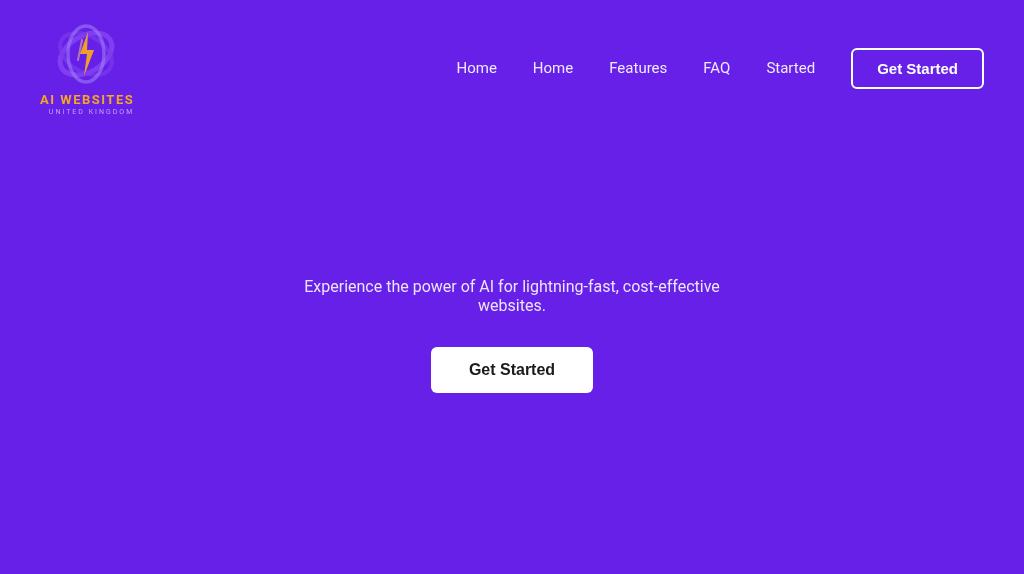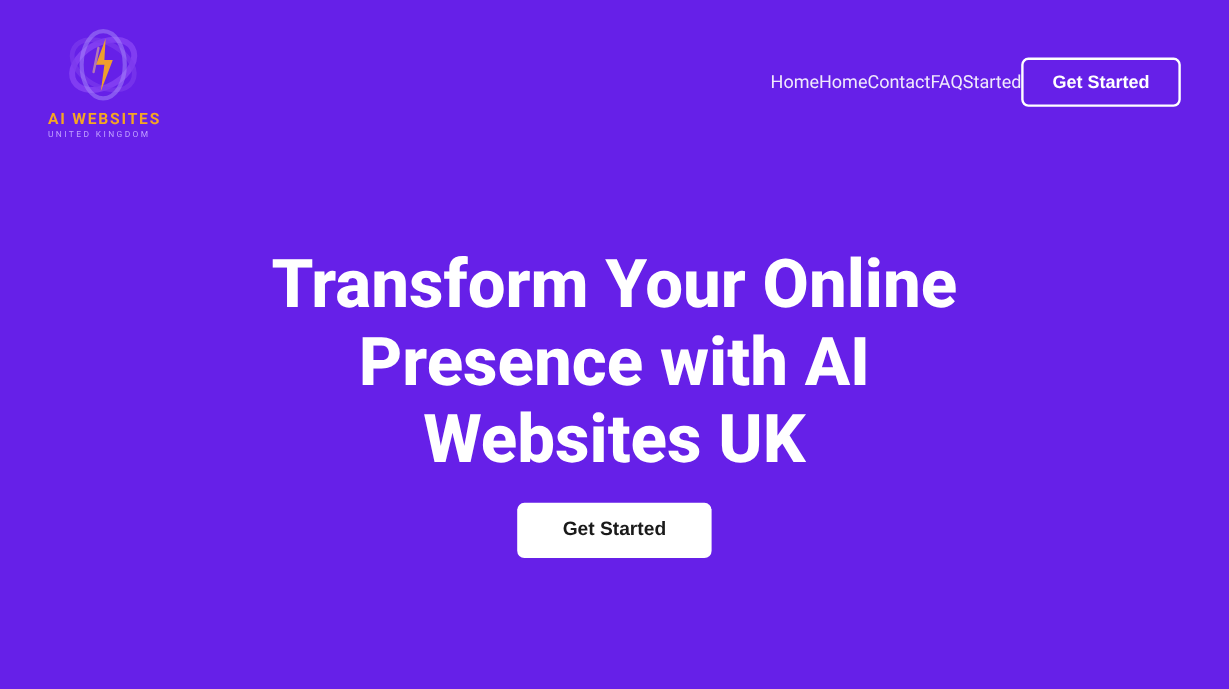--- a/index.html
+++ b/index.html
@@ -43,21 +43,21 @@
     }
 
     .logo-icon {
       width: 70px;
       height: 70px;
       position: relative;
     }
 
     .logo-text {
       margin-top: 2px;
-      text-align: left;
+      text-align: right;
     }
 
     .logo-title {
       font-size: 13px;
       font-weight: 700;
       color: #f5a623;
       letter-spacing: 1.5px;
       text-transform: uppercase;
     }
 
@@ -65,20 +65,21 @@
       font-size: 7px;
       color: #c0a0ff;
       letter-spacing: 2px;
       text-transform: uppercase;
       margin-top: 1px;
     }
 
     .nav-links {
       display: flex;
       align-items: center;
+      gap: 36px;
       justify-content: center;
     }
 
     .nav-link {
       color: #ffffff;
       font-size: 15px;
       text-decoration: none;
       cursor: pointer;
       opacity: 0.9;
     }
@@ -162,26 +163,26 @@
       </div>
       <div class="logo-text">
         <div class="logo-title">AI WEBSITES</div>
         <div class="logo-subtitle">UNITED KINGDOM</div>
       </div>
     </div>
 
     <div class="nav-links">
       <a class="nav-link" href="#home">Home</a>
       <a class="nav-link" href="#about">Home</a>
-      <a class="nav-link" href="#features">Contact</a>
+      <a class="nav-link" href="#features">Features</a>
       <a class="nav-link" href="#faq">FAQ</a>
       <a class="nav-link" href="#contact">Started</a>
       <button class="btn-get-started-nav">Get Started</button>
     </div>
 
   </nav>
 
   <section class="hero">
-    <h1 class="hero-title">Transform Your Online Presence with AI Websites UK</h1>
+    <p class="hero-subtitle">Experience the power of AI for lightning-fast, cost-effective websites.</p>
     <button class="btn-get-started-hero">Get Started</button>
   </section>
 
 </div>
 
 </body></html>

